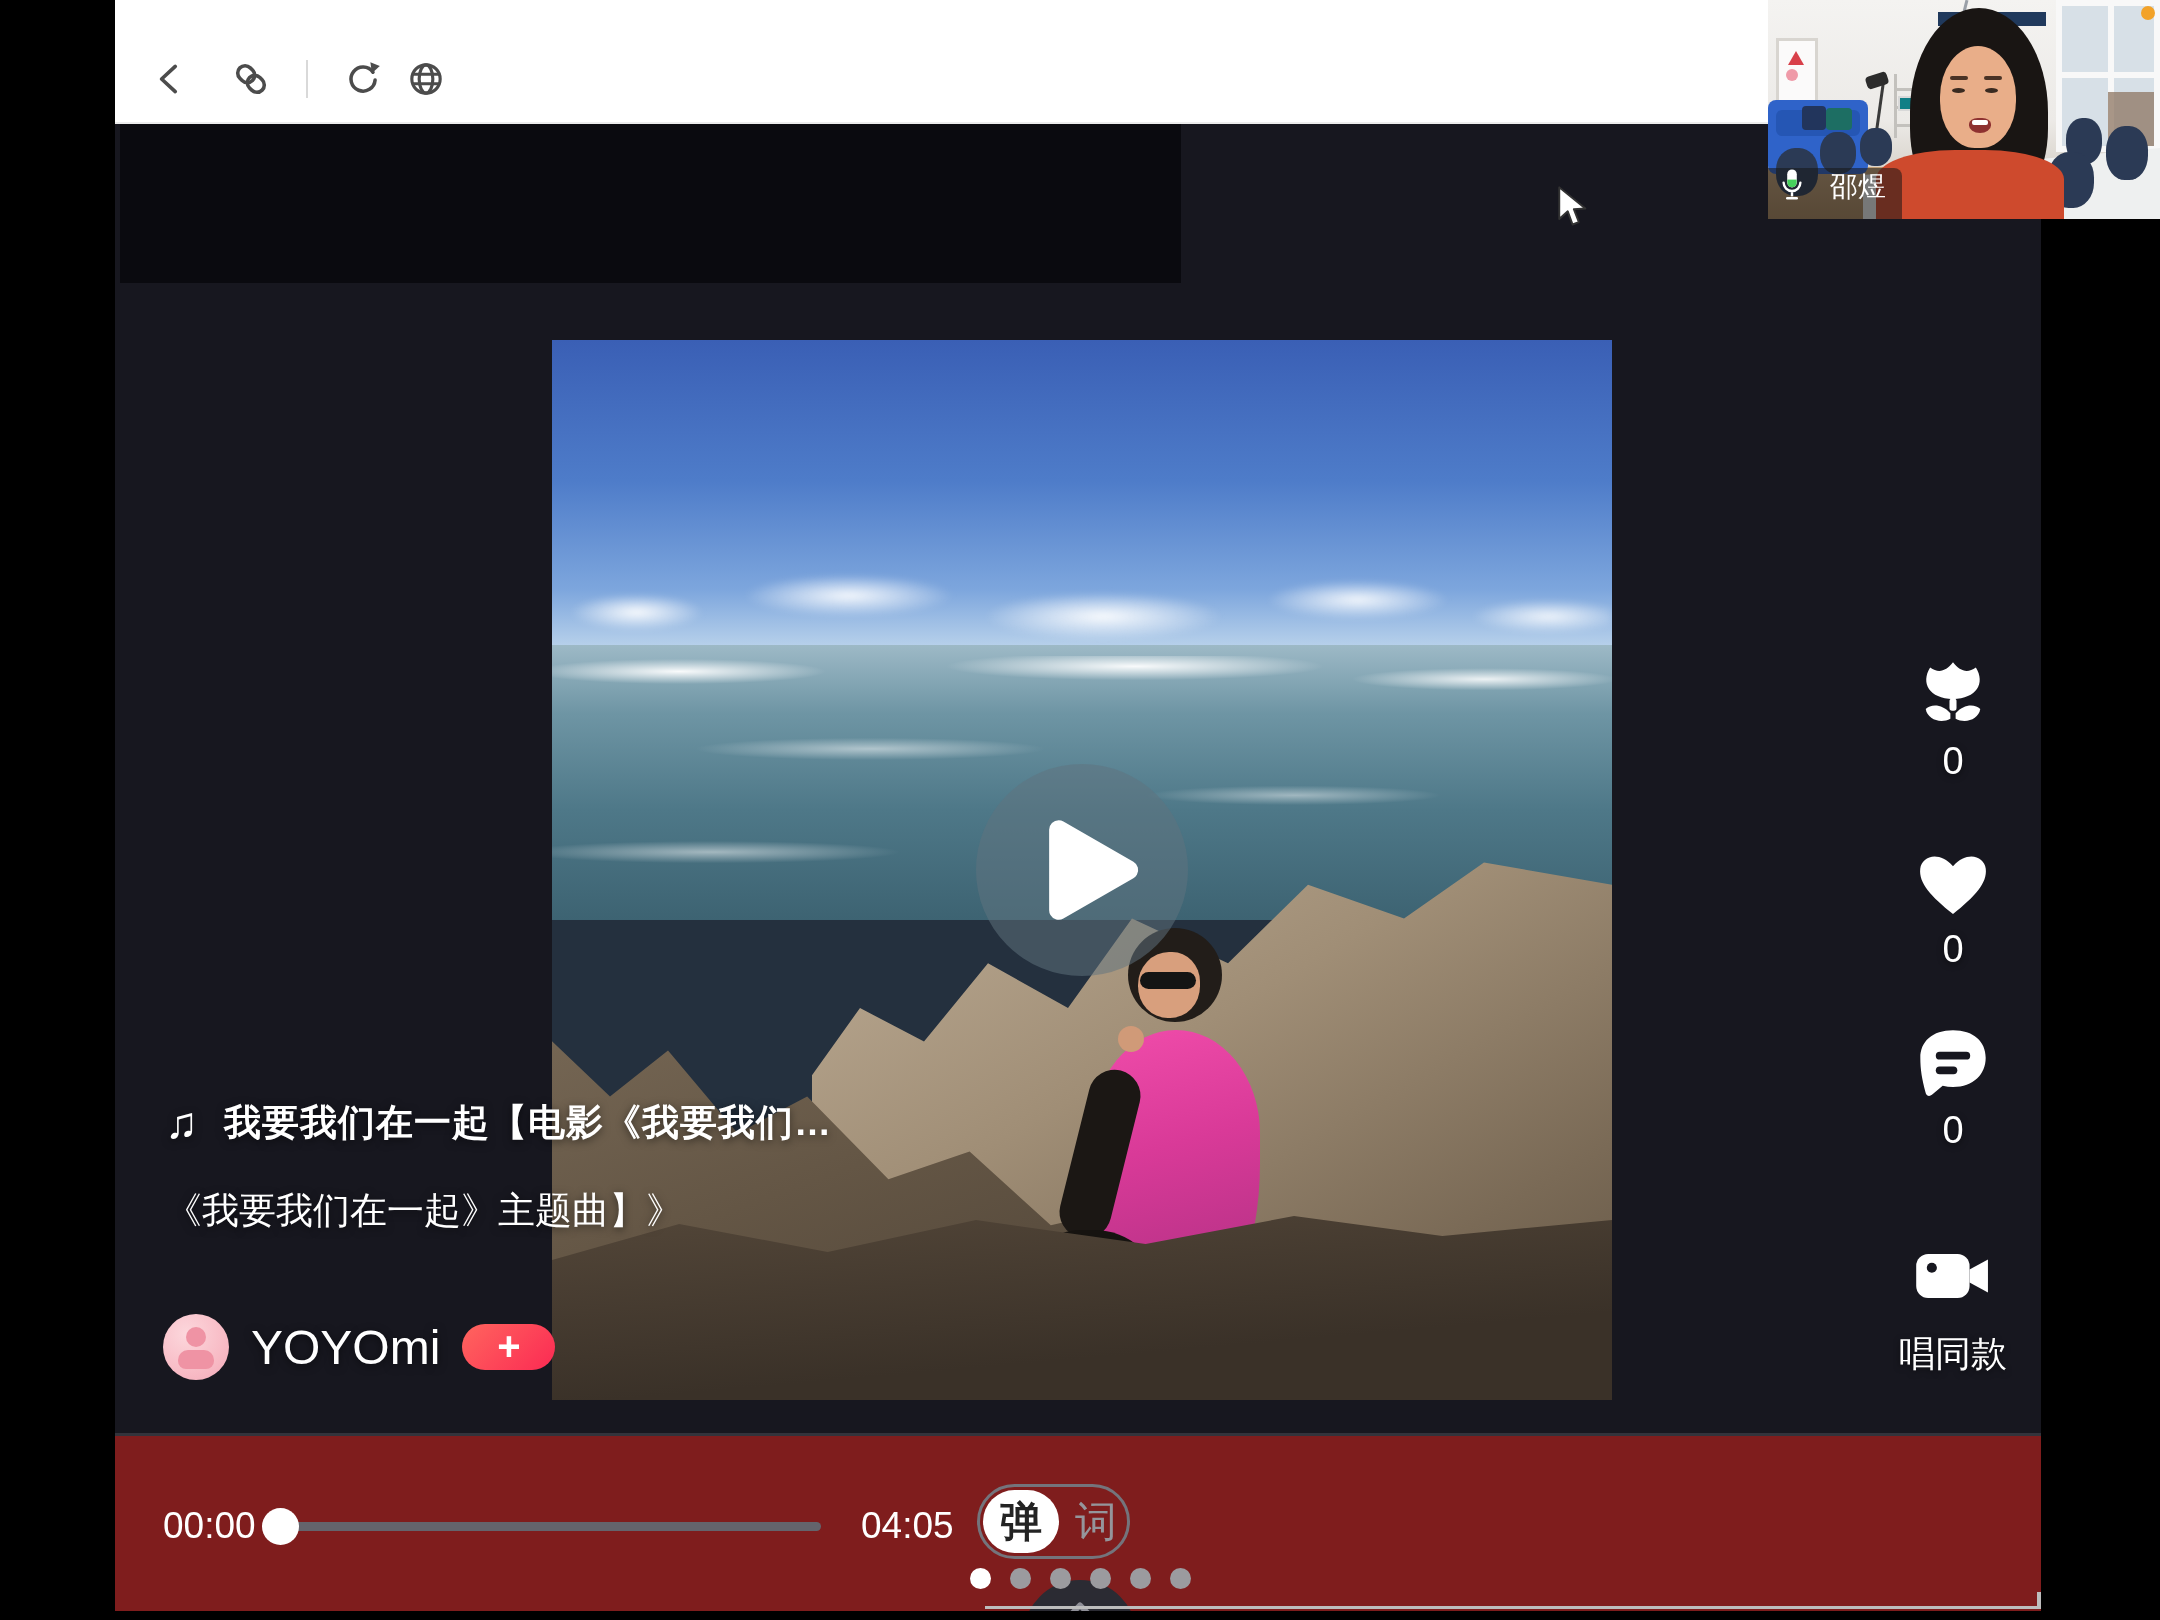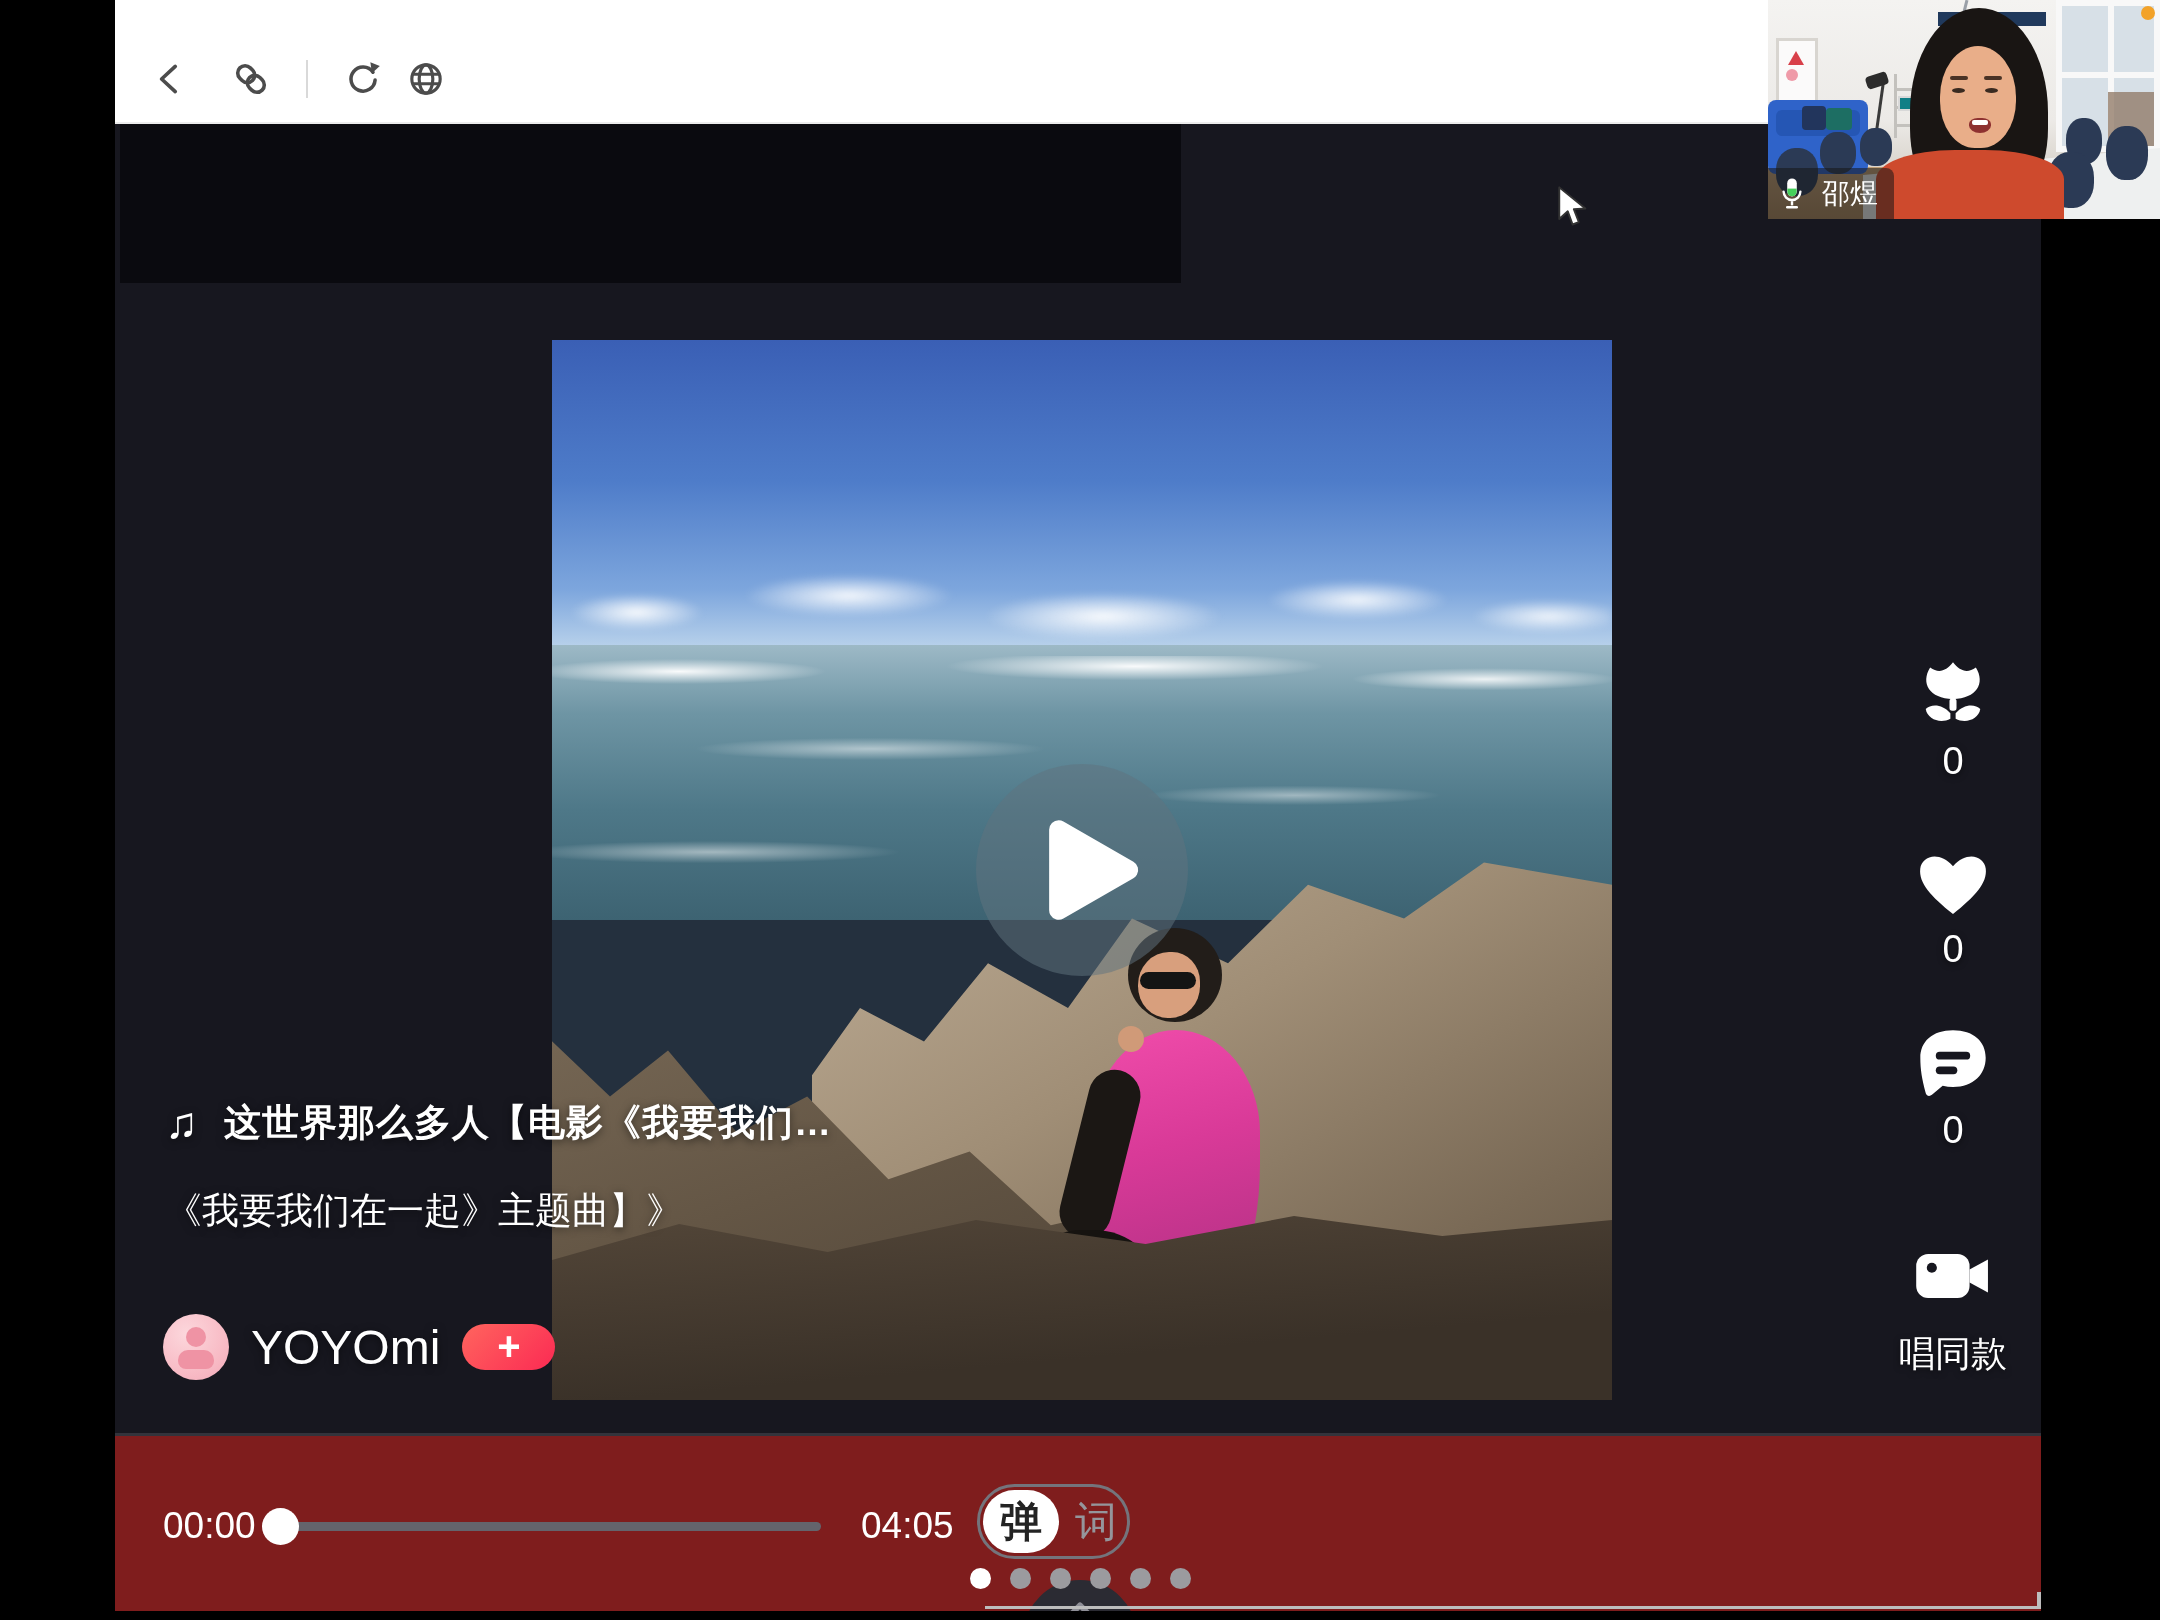--- a/index.html
+++ b/index.html
@@ -123,21 +123,21 @@
   .wc-table{left:95px;top:148px;width:297px;height:71px;background:#eef0f0;
     clip-path:polygon(0 38%,100% 0,100% 100%,0 100%);}
   .wc-hair{left:142px;top:8px;width:138px;height:208px;background:#191513;border-radius:50% 50% 42% 42%;}
   .wc-face{left:172px;top:46px;width:76px;height:102px;background:#e9ae89;border-radius:50% 50% 46% 46%;}
   .wc-brow{position:absolute;width:18px;height:4px;background:#4a3326;border-radius:2px;}
   .wc-eye{position:absolute;width:13px;height:5px;background:#3a2a20;border-radius:50%;}
   .wc-mouth{left:201px;top:118px;width:22px;height:15px;background:#8e3130;border-radius:40% 40% 50% 50%;}
   .wc-mouth::before{content:"";position:absolute;left:3px;top:2px;width:16px;height:5px;background:#fff;border-radius:2px;}
   .wc-sweater{left:108px;top:150px;width:188px;height:69px;background:#ce4a2d;border-radius:42% 42% 0 0;}
   #wc-label{position:absolute;left:0;bottom:0;height:51px;background:rgba(22,22,22,.55);border-top-right-radius:8px;
-    display:flex;align-items:center;gap:18px;padding:0 16px 0 12px;}
+    display:flex;align-items:flex-start;gap:26px;padding:0 16px 0 12px;}
   #wc-name{color:#fff;font-size:28px;}
   #wc-dot{position:absolute;left:373px;top:6px;width:14px;height:14px;border-radius:50%;background:#f2a229;}
 
   #cursor{position:absolute;left:1556px;top:186px;z-index:40;}
 </style>
 </head>
 <body>
 
 <div id="stage">
 
@@ -188,21 +188,21 @@
       <div class="abs v-rock-fore"></div>
       <div class="abs" id="play-btn">
         <svg viewBox="0 0 100 100" width="212" height="212">
           <path d="M39 31 L72 50 L39 69 Z" fill="#fff" stroke="#fff" stroke-width="9" stroke-linejoin="round"></path>
         </svg>
       </div>
     </div>
 
     <div id="song-row">
       <span id="song-note" class="overlay-text">♫</span>
-      <span id="song-title" class="overlay-text">这世界那么多人【电影《我要我们…</span>
+      <span id="song-title" class="overlay-text">我要我们在一起【电影《我要我们…</span>
     </div>
     <div id="desc" class="overlay-text">
       <div>《我要我们在一起》主题曲】》</div>
     </div>
     <div id="user-row">
       <div id="avatar"></div>
       <span id="username" class="overlay-text">YOYOmi</span>
       <button id="follow-btn">+</button>
     </div>
 

